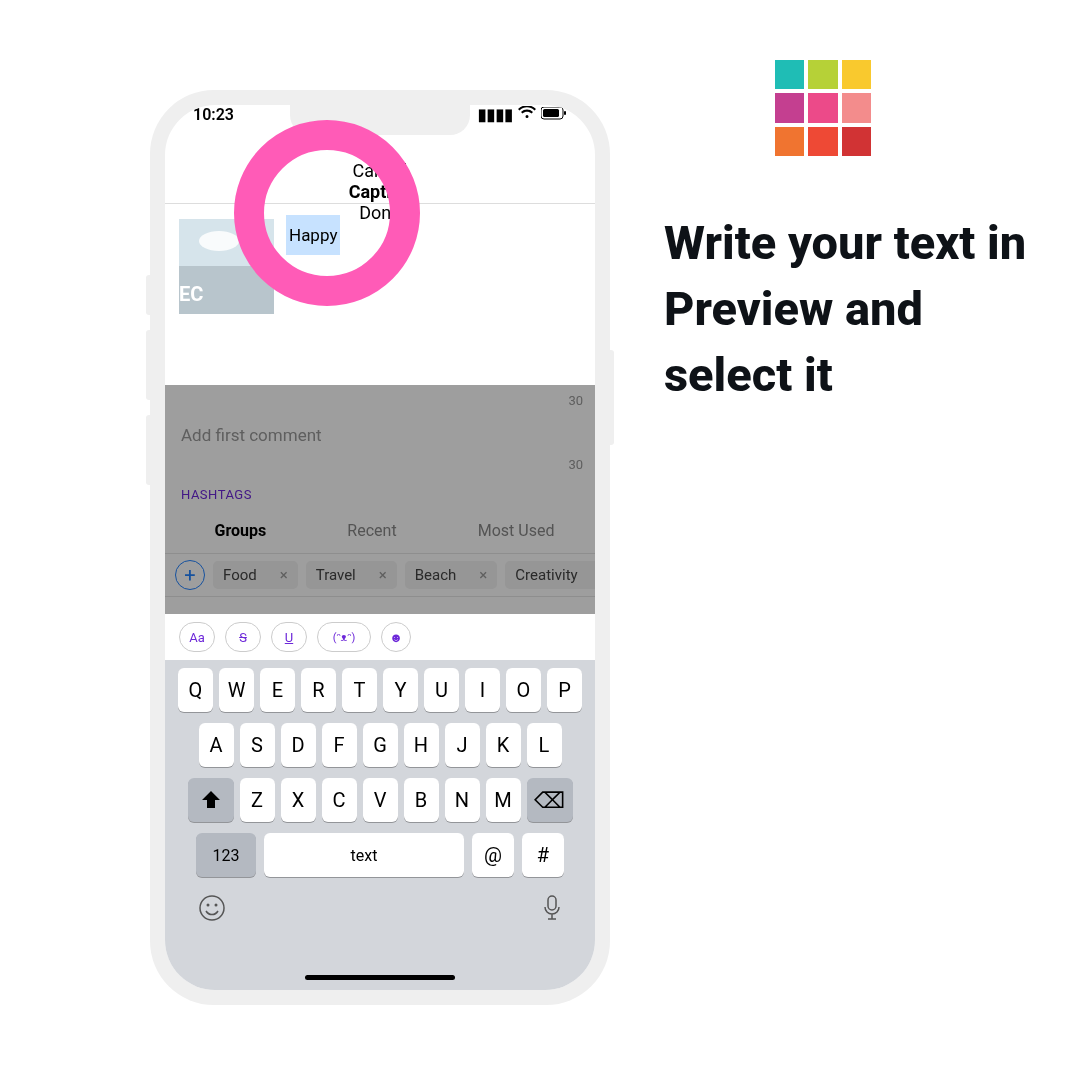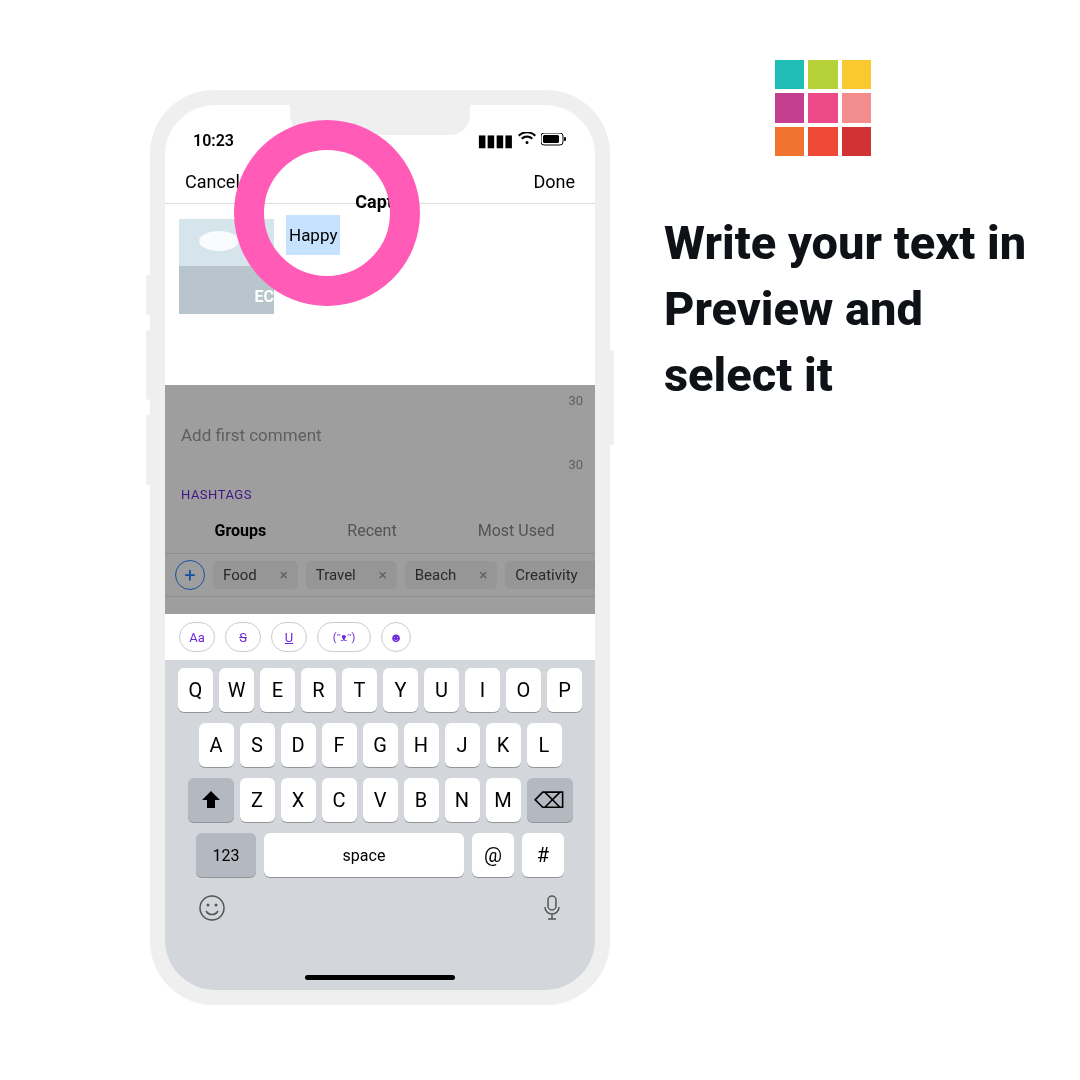--- a/index.html
+++ b/index.html
@@ -15,31 +15,31 @@
 
 .phone-wrap { position:absolute; top:90px; left:150px; width:460px; height:915px; background:#efefef; border-radius:64px; padding:15px; }
 .notch { position:absolute; top:13px; left:50%; transform:translateX(-50%); width:180px; height:32px; background:#efefef; border-radius:0 0 20px 20px; z-index:10; }
 .vol1 { position:absolute; left:-4px; top:185px; width:5px; height:40px; background:#efefef; border-radius:3px 0 0 3px; }
 .vol2 { position:absolute; left:-4px; top:240px; width:5px; height:70px; background:#efefef; border-radius:3px 0 0 3px; }
 .vol3 { position:absolute; left:-4px; top:325px; width:5px; height:70px; background:#efefef; border-radius:3px 0 0 3px; }
 .pwr { position:absolute; right:-4px; top:260px; width:5px; height:95px; background:#efefef; border-radius:0 3px 3px 0; }
 .screen { width:100%; height:100%; background:#fff; border-radius:50px; overflow:hidden; position:relative; }
 
 
-.status { position:absolute; top:0; left:0; right:0; height:45px; display:flex; align-items:flex-end; justify-content:space-between; padding:0 28px; font-size:16px; font-weight:600; color:#000; }
+.status { position:absolute; top:0; left:0; right:0; height:45px; display:flex; align-items:flex-start; justify-content:space-between; padding:0 28px; font-size:16px; font-weight:600; color:#000; }
 .status-right { display:flex; align-items:center; gap:5px; }
 
 
-.nav { position:absolute; top:55px; left:0; right:0; height:44px; display:flex; align-items:center; justify-content:space-between; padding:0 20px; border-bottom:1px solid #ddd; }
+.nav { position:absolute; top:55px; left:0; right:0; height:44px; display:flex; align-items:center; justify-content:space-between; padding:0 20px; border-bottom:1px solid #ddd;flex-direction:column; }
 .nav span { font-size:18px; color:#000; }
-.nav .title { font-weight:700;margin-top:40px; }
+.nav .title { font-weight:700; }
 
 
 .caption-area { position:absolute; top:100px; left:0; right:0; height:180px; display:flex; padding:14px; gap:12px; }
-.thumb { width:95px; height:95px; background:linear-gradient(180deg,#d6e4eb 50%,#b8c5cc 50%); position:relative; display:flex; align-items:flex-end; justify-content:flex-end; color:#fff; font-weight:700; font-size:16px; padding-bottom:8px; overflow:hidden; }
+.thumb { width:95px; height:95px; background:linear-gradient(180deg,#d6e4eb 50%,#b8c5cc 50%); position:relative; display:flex; align-items:flex-end; justify-content:flex-start; color:#fff; font-weight:700; font-size:20px; padding-bottom:8px; overflow:hidden; }
 .thumb::before { content:""; position:absolute; top:12px; left:20px; width:40px; height:20px; background:rgba(255,255,255,.85); border-radius:50%; }
 .sel-text { position:relative; top:6px; padding:10px 3px; background:#c7e2ff; color:#000; font-size:17px; }
 
 
 .dim { position:absolute; top:280px; left:0; right:0; bottom:370px; background:#fff; }
 .dim::after { content:""; position:absolute; inset:0; background:rgba(0,0,0,.38); }
 .dim-inner { position:relative; height:100%; }
 .count { position:absolute; right:12px; font-size:13px; color:#999; }
 .comment-ph { position:absolute; top:40px; left:16px; color:#999; font-size:17px; }
 .hash-label { position:absolute; top:102px; left:16px; color:#6d28d9; font-size:13px; letter-spacing:.5px; }
@@ -208,21 +208,21 @@
             <div class="key">C</div>
             <div class="key">V</div>
             <div class="key">B</div>
             <div class="key">N</div>
             <div class="key">M</div>
           </div>
         <div class="key sp del">⌫</div>
       </div>
       <div class="krow bottom">
         <div class="key sp num">123</div>
-        <div class="key space">space</div>
+        <div class="key space">text</div>
         <div class="key sym">@</div>
         <div class="key sym">#</div>
       </div>
       <div class="kb-foot">
         <span>
           <svg width="28" height="28" viewBox="0 0 28 28">
               <circle cx="14" cy="14" r="12" fill="none" stroke="#555" stroke-width="1.5"></circle>
               <circle cx="10" cy="11" r="1.5" fill="#555"></circle>
               <circle cx="18" cy="11" r="1.5" fill="#555"></circle>
               <path d="M8 17c1.5 2.5 4 3.5 6 3.5s4.5-1 6-3.5" fill="none" stroke="#555" stroke-width="1.5"></path>

